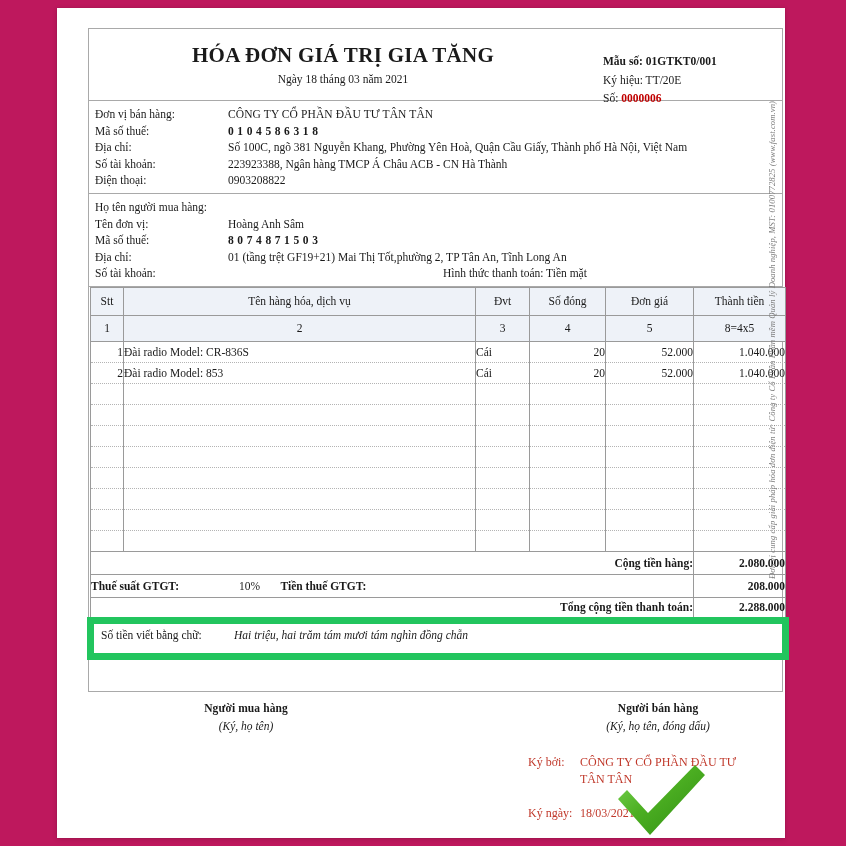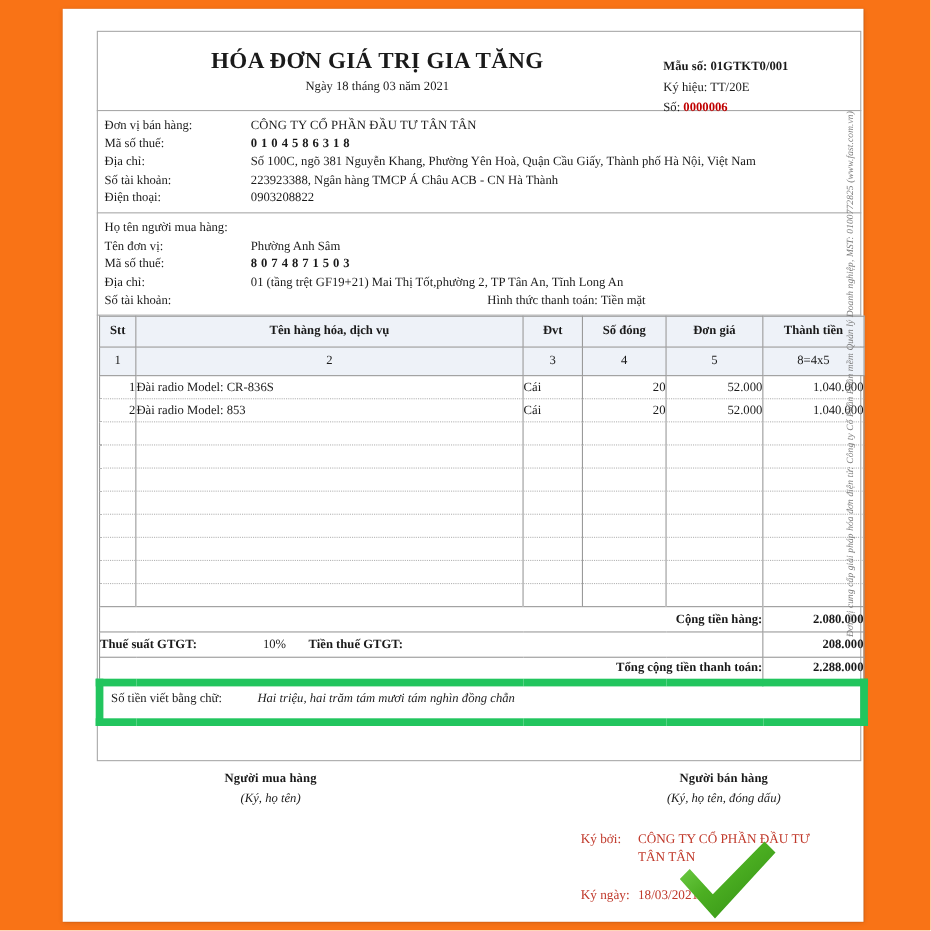--- a/index.html
+++ b/index.html
@@ -13,21 +13,21 @@
     height: 846px;
     font-family: "Liberation Serif", "DejaVu Serif", serif;
     color: #1a1a1a;
     overflow: hidden;
   }
 
   .page-canvas {
     position: relative;
     width: 846px;
     height: 846px;
-    background: #f97316;
+    background: #be185d;
   }
 
   
   .sheet {
     position: absolute;
     left: 57px;
     top: 8px;
     width: 728px;
     height: 830px;
     background: #ffffff;
@@ -128,21 +128,21 @@
     font-size: 11.5px;
     margin-left: -1px;
   }
   table.items th, table.items td {
     border: 1px solid #9a9a9a;
     padding: 0;
     box-sizing: border-box;
   }
   thead th {
     background: #eef2f8;
-    font-weight: bold;
+    font-weight: normal;
     height: 28px;
     text-align: center;
     vertical-align: middle;
   }
   tr.colnums td {
     background: #eef2f8;
     height: 26px;
     text-align: center;
     vertical-align: middle;
     font-weight: normal;
@@ -327,21 +327,21 @@
         <div class="line">
           <span class="lbl">Điện thoại:</span><span class="val">0903208822</span>
         </div>
       </div>
 
       <div class="party-zone buyer">
         <div class="line">
           <span class="lbl">Họ tên người mua hàng:</span><span class="val"></span>
         </div>
         <div class="line">
-          <span class="lbl">Tên đơn vị:</span><span class="val">Phường Anh Sâm</span>
+          <span class="lbl">Tên đơn vị:</span><span class="val">Hoàng Anh Sâm</span>
         </div>
         <div class="line">
           <span class="lbl">Mã số thuế:</span><span class="val tax-code">8074871503</span>
         </div>
         <div class="line">
           <span class="lbl">Địa chỉ:</span><span class="val">01 (tầng trệt GF19+21) Mai Thị Tốt,phường 2, TP Tân An, Tĩnh Long An</span>
         </div>
         <div class="line">
           <span class="lbl">Số tài khoản:</span><span class="val"></span>
           <span class="pay-method">Hình thức thanh toán: Tiền mặt</span>

